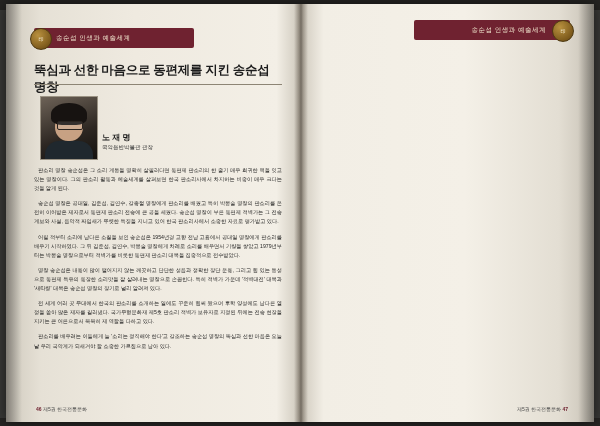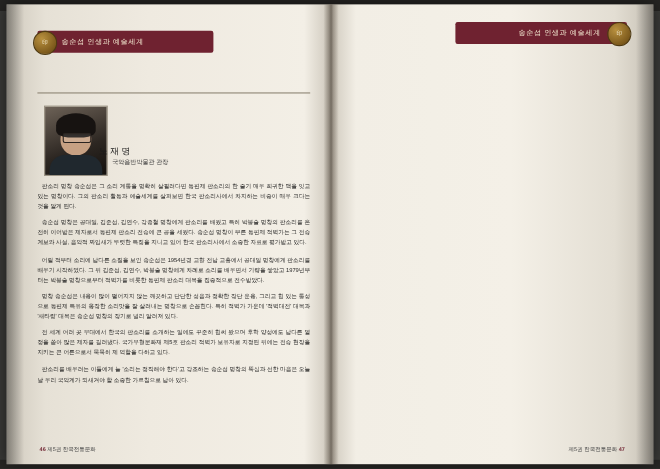--- a/index.html
+++ b/index.html
@@ -78,21 +78,21 @@
   }
   .portrait .glass{
     position:absolute;left:16px;top:24px;width:24px;height:7px;
     border:1px solid #2a2420;border-radius:2px;background:rgba(255,255,255,.12);
   }
   .portrait .body{
     position:absolute;left:4px;bottom:0;width:48px;height:18px;border-radius:14px 14px 0 0;
     background:#20282e;
   }
   .cap-name{
-    position:absolute;left:74px;top:128px;font-size:8px;color:#1b1b1b;font-weight:normal;
+    position:absolute;left:86px;top:128px;font-size:8px;color:#1b1b1b;font-weight:bold;
   }
   .cap-role{
     position:absolute;left:86px;top:140px;font-size:5.5px;color:#3a3a3a;
   }
 
   
   .col{
     position:absolute;
     font-size:5.2px;line-height:9.1px;color:#1d1d1d;
     text-align:justify;text-justify:inter-character;
@@ -135,20 +135,21 @@
   <div class="book">
 
     <div class="page left">
       <div class="ribbon l">
         <span>송순섭 인생과 예술세계</span>
       </div>
       <div class="seal l">
         <span>印</span>
       </div>
 
+      <div class="headline">뚝심과 선한 마음으로 동편제를 지킨 송순섭 명창</div>
       <div class="rule"></div>
 
       <div class="portrait">
         <div class="body"></div>
         <div class="face"></div>
         <div class="hair"></div>
         <div class="glass"></div>
       </div>
       <div class="cap-name">노 재 명</div>
       <div class="cap-role">국악음반박물관 관장</div>

